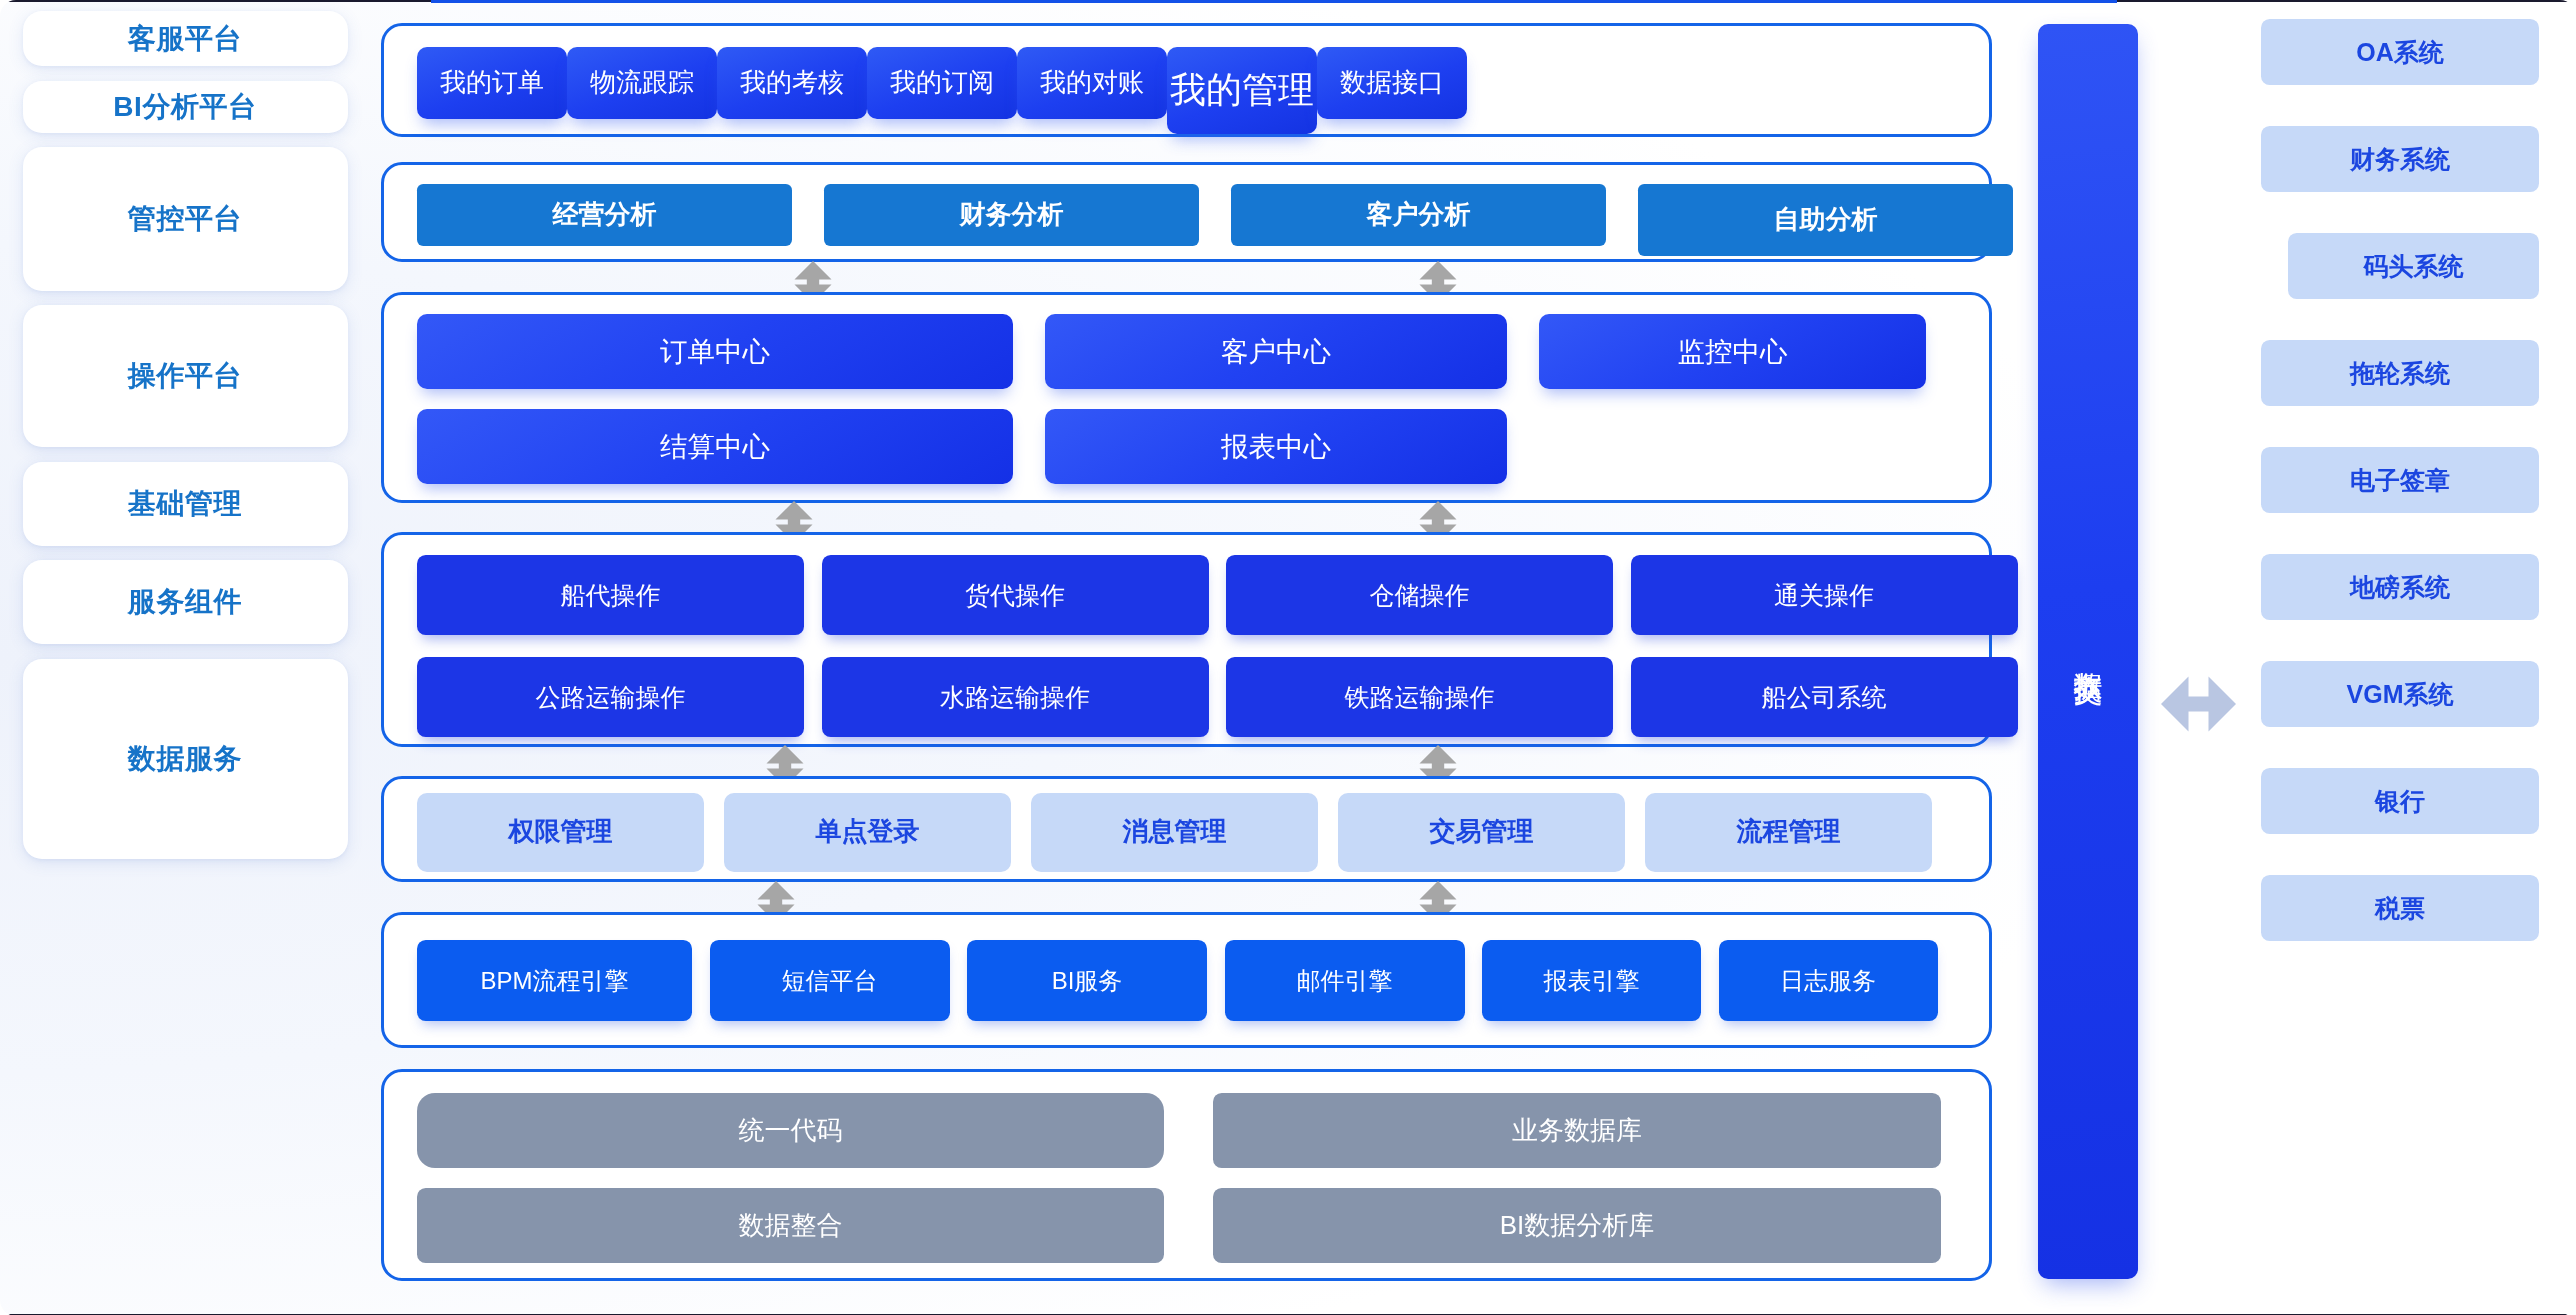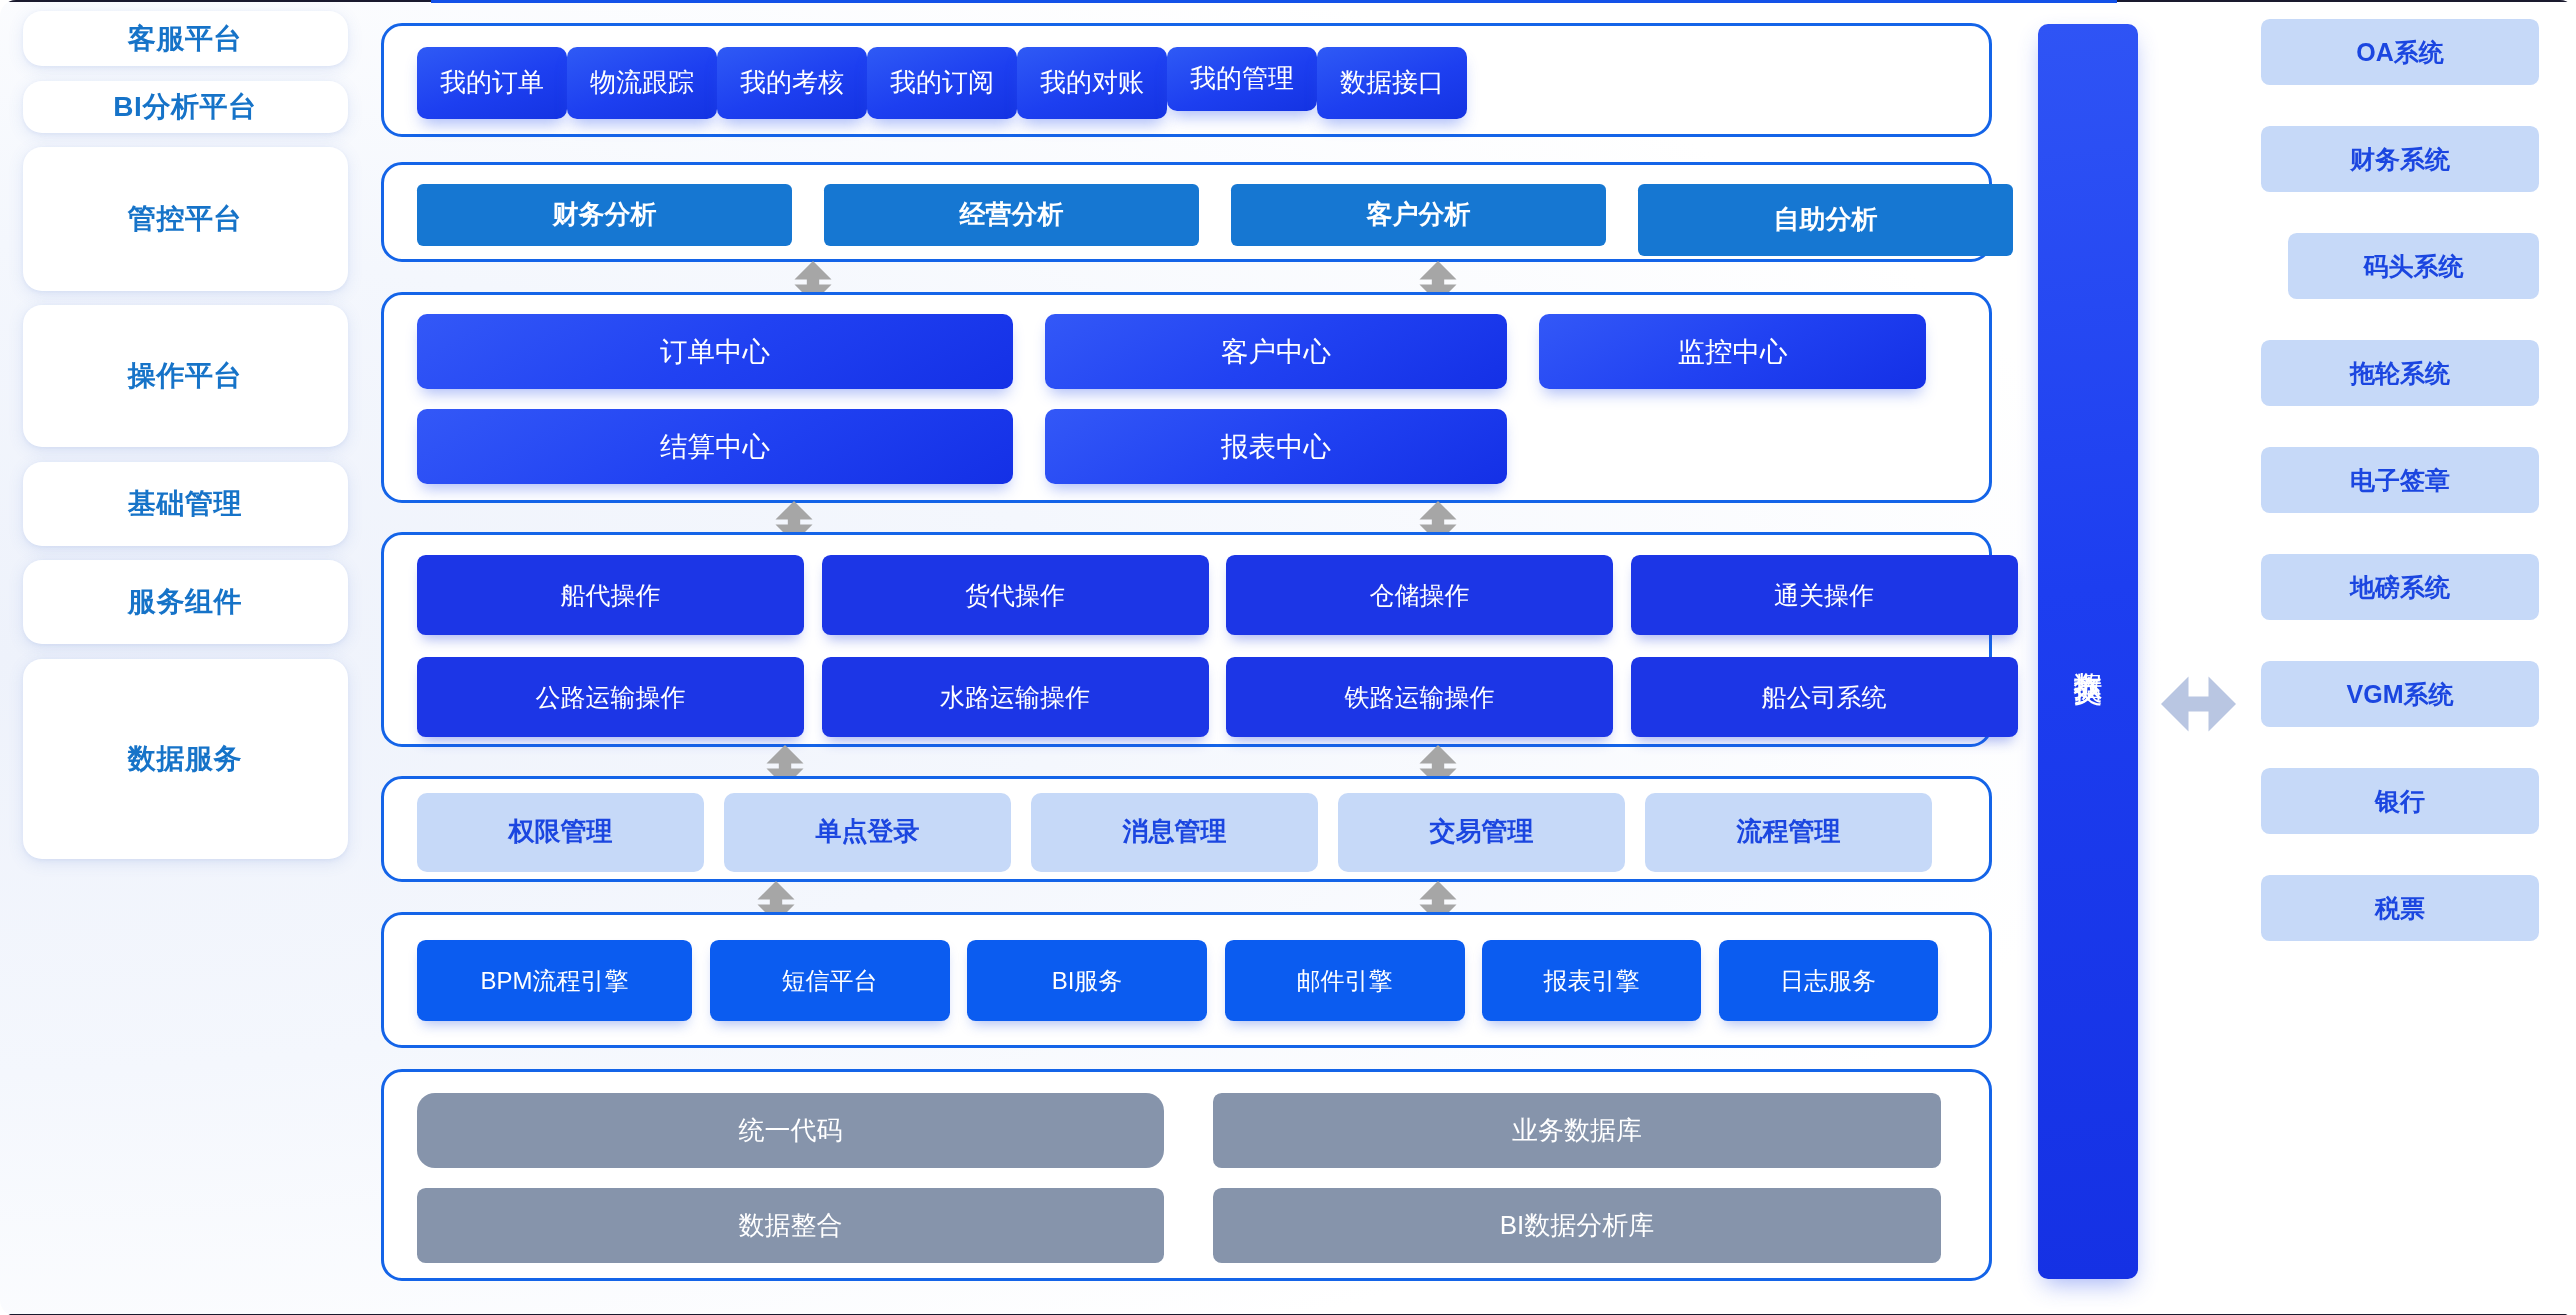--- a/index.html
+++ b/index.html
@@ -126,36 +126,36 @@
           </div>
         <div class="chip chip-deep" style="width:150px;height:72px;font-size:26px;">
           <span>我的考核</span>
           </div>
         <div class="chip chip-deep" style="width:150px;height:72px;font-size:26px;">
           <span>我的订阅</span>
           </div>
         <div class="chip chip-deep" style="width:150px;height:72px;font-size:26px;">
           <span>我的对账</span>
           </div>
-        <div class="chip chip-deep" style="width:150px;height:64px;font-size:26px;">
+        <div class="chip chip-deep" style="width:150px;height:87px;font-size:36px;">
           <span>我的管理</span>
           </div>
         <div class="chip chip-deep" style="width:150px;height:72px;font-size:26px;">
           <span>数据接口</span>
           </div>
       </div>
     </div>
 
     <div class="sect" style="top:162px;height:100px;">
       <div class="srow" style="top:19px;padding-left:33px;gap:32px;">
         <div class="chip chip-flat" style="width:375px;height:62px;font-size:26px;font-weight:bold;">
+          <span>经营分析</span>
+          </div>
+        <div class="chip chip-flat" style="width:375px;height:62px;font-size:26px;font-weight:bold;">
           <span>财务分析</span>
-          </div>
-        <div class="chip chip-flat" style="width:375px;height:62px;font-size:26px;font-weight:bold;">
-          <span>经营分析</span>
           </div>
         <div class="chip chip-flat" style="width:375px;height:62px;font-size:26px;font-weight:bold;text-align:right;">
           <span>客户分析</span>
           </div>
         <div class="chip chip-flat" style="width:375px;height:72px;font-size:26px;font-weight:bold;">
           <span>自助分析</span>
           </div>
       </div>
     </div>
 

